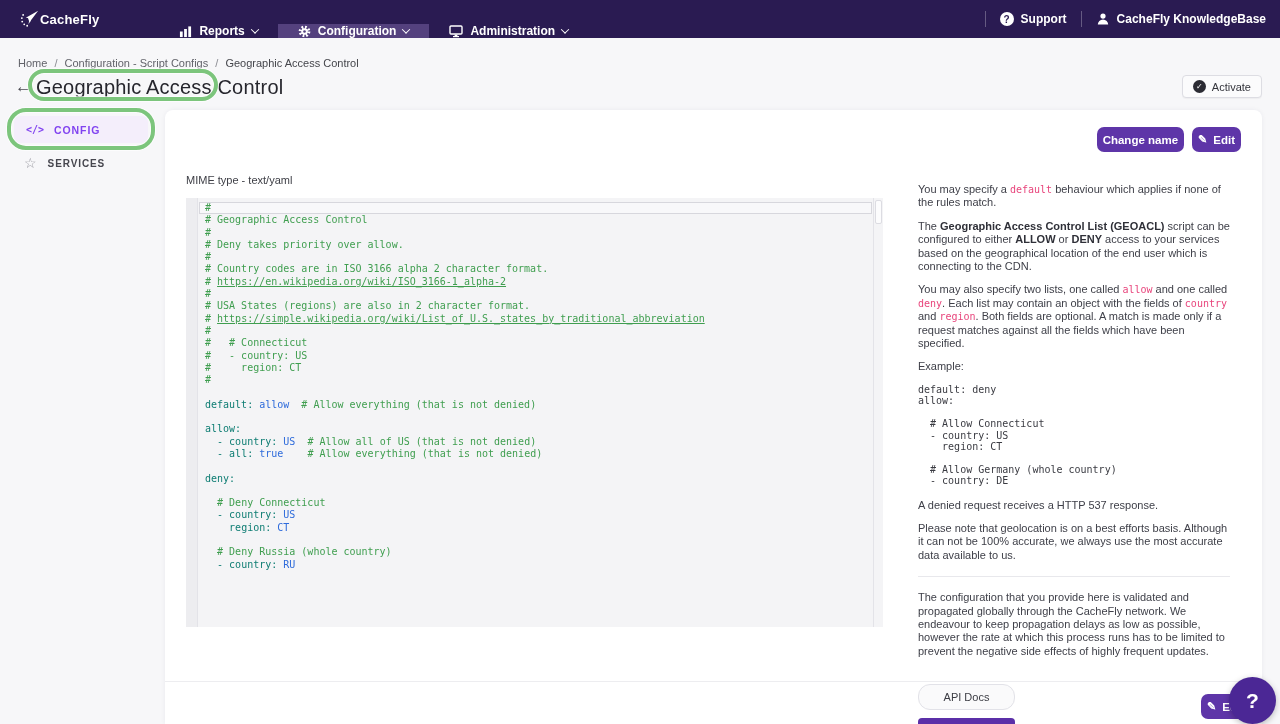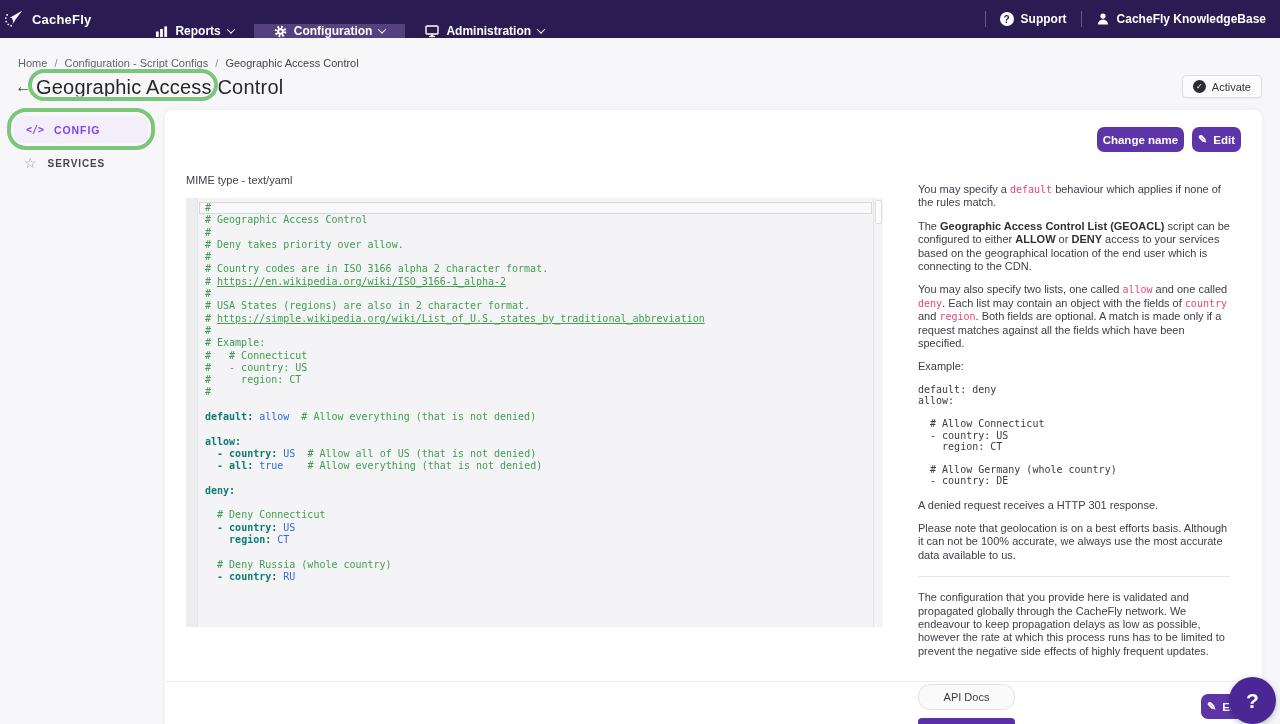--- a/index.html
+++ b/index.html
@@ -1,21 +1,21 @@
 <!DOCTYPE html>
 <html><head>
 <meta charset="utf-8">
 <style>
   * { margin:0; padding:0; box-sizing:border-box; }
   html,body { width:1280px; height:724px; overflow:hidden; }
   body { font-family:"Liberation Sans","DejaVu Sans",sans-serif; background:#f7f7f9; position:relative; }
 
   
   .navbar { position:absolute; left:0; top:0; width:1280px; height:38px; background:#2a1b52; display:flex; align-items:stretch; color:#fff; z-index:10; }
-  .brand { display:flex; align-items:center; gap:8px; padding:0 2px; cursor:pointer; }
+  .brand { display:flex; align-items:center; gap:0; padding:0 18px; cursor:pointer; }
   .brand-name { font-size:13px; font-weight:bold; letter-spacing:.2px; }
   .nav-menu { display:flex; align-items:flex-end; margin-left:42px; }
   .nav-item { display:flex; align-items:center; gap:7px; padding:0 20px; font-size:12px; font-weight:bold; cursor:pointer; }
   .nav-item.active { background:#54417e; }
   .chev { width:6px; height:6px; border-right:1.6px solid #fff; border-bottom:1.6px solid #fff; transform:rotate(45deg) translate(-1px,-1px); display:inline-block; }
   .nav-right { margin-left:auto; display:flex; align-items:center; padding-right:14px; }
   .nav-sep { width:1px; height:16px; background:rgba(255,255,255,.28); margin:0 14px; }
   .nav-right-item { display:flex; align-items:center; gap:7px; font-size:12px; font-weight:bold; cursor:pointer; }
   .q-circle { width:14px; height:14px; border-radius:50%; background:#fff; color:#2a1b52; font-size:10px; font-weight:bold; display:flex; align-items:center; justify-content:center; }
 
@@ -50,21 +50,21 @@
   .mime-label { position:absolute; left:21px; top:64px; font-size:11px; color:#3d3e45; }
 
   
   .editor { position:absolute; left:21px; top:88px; width:697px; height:429px; background:#f4f4f6; font-family:"DejaVu Sans Mono",monospace; font-size:10px; line-height:12.3px; cursor:text; }
   .editor-gutter { position:absolute; left:0; top:0; bottom:0; width:12px; background:#ededf0; border-right:1px solid #e3e3e8; }
   .code-lines { position:absolute; left:13px; top:4px; right:11px; }
   .cm-line { white-space:pre; padding-left:6px; height:12.3px; color:#30313a; }
   .cm-line.active { background:#f8f8fa; box-shadow:inset 0 0 0 1px #d7d7dd; }
   .tok-c { color:#3f9e4f; }
   .tok-cl { color:#3f9e4f; text-decoration:underline; cursor:pointer; }
-  .tok-k { color:#0e7d73;font-weight:bold; }
+  .tok-k { color:#0e7d73; }
   .tok-v { color:#2e6bdb; }
   .tok-p { color:#30313a; }
   .editor-scrollbar { position:absolute; right:0; top:0; bottom:0; width:10px; background:#f4f4f6; border-left:1px solid #e3e3e8; cursor:pointer; }
   .editor-thumb { position:absolute; top:2px; left:1px; right:1px; height:24px; background:#fcfcfd; border:1px solid #dcdce2; border-radius:2px; }
 
   
   .help-panel { position:absolute; left:753px; top:73px; width:312px; color:#3f4049; }
   .hp-para { font-size:11px; line-height:13.4px; margin-bottom:10px; }
   .hp-para .b { font-weight:bold; color:#2f3038; }
   .hp-para .code { font-family:"DejaVu Sans Mono",monospace; font-size:10px; color:#e8457c; }
@@ -189,21 +189,20 @@
         <div class="cm-line"><span class="tok-c"># Geographic Access Control</span></div>
         <div class="cm-line"><span class="tok-c">#</span></div>
         <div class="cm-line"><span class="tok-c"># Deny takes priority over allow.</span></div>
         <div class="cm-line"><span class="tok-c">#</span></div>
         <div class="cm-line"><span class="tok-c"># Country codes are in ISO 3166 alpha 2 character format.</span></div>
         <div class="cm-line"><span class="tok-c"># </span><span class="tok-cl">https://en.wikipedia.org/wiki/ISO_3166-1_alpha-2</span></div>
         <div class="cm-line"><span class="tok-c">#</span></div>
         <div class="cm-line"><span class="tok-c"># USA States (regions) are also in 2 character format.</span></div>
         <div class="cm-line"><span class="tok-c"># </span><span class="tok-cl">https://simple.wikipedia.org/wiki/List_of_U.S._states_by_traditional_abbreviation</span></div>
         <div class="cm-line"><span class="tok-c">#</span></div>
-        <div class="cm-line"><span class="tok-c"># Example:</span></div>
         <div class="cm-line"><span class="tok-c">#   # Connecticut</span></div>
         <div class="cm-line"><span class="tok-c">#   - country: US</span></div>
         <div class="cm-line"><span class="tok-c">#     region: CT</span></div>
         <div class="cm-line"><span class="tok-c">#</span></div>
         <div class="cm-line"> </div>
         <div class="cm-line"><span class="tok-k">default:</span><span class="tok-p"> </span><span class="tok-v">allow</span><span class="tok-p">  </span><span class="tok-c"># Allow everything (that is not denied)</span></div>
         <div class="cm-line"> </div>
         <div class="cm-line"><span class="tok-k">allow:</span></div>
         <div class="cm-line"><span class="tok-p">  </span><span class="tok-k">- country:</span><span class="tok-p"> </span><span class="tok-v">US</span><span class="tok-p">  </span><span class="tok-c"># Allow all of US (that is not denied)</span></div>
         <div class="cm-line"><span class="tok-p">  </span><span class="tok-k">- all:</span><span class="tok-p"> </span><span class="tok-v">true</span><span class="tok-p">    </span><span class="tok-c"># Allow everything (that is not denied)</span></div>
@@ -230,21 +229,21 @@
         <p class="hp-para"><span>Example:</span></p>
         <pre class="hp-code">default: deny
 allow:
 
   # Allow Connecticut
   - country: US
     region: CT
 
   # Allow Germany (whole country)
   - country: DE</pre>
-        <p class="hp-para"><span>A denied request receives a HTTP 301 response.</span></p>
+        <p class="hp-para"><span>A denied request receives a HTTP 537 response.</span></p>
         <p class="hp-para"><span>Please note that geolocation is on a best efforts basis. Although it can not be 100% accurate, we always use the most accurate data available to us.</span></p>
         <div class="hp-divider"></div>
         <p class="hp-para"><span>The configuration that you provide here is validated and propagated globally through the CacheFly network. We endeavour to keep propagation delays as low as possible, however the rate at which this process runs has to be limited to prevent the negative side effects of highly frequent updates.</span></p>
       </div>
     <button class="btn-light">
       <span>API Docs</span>
     </button>
     <br>
     <button class="btn-contact">
       

